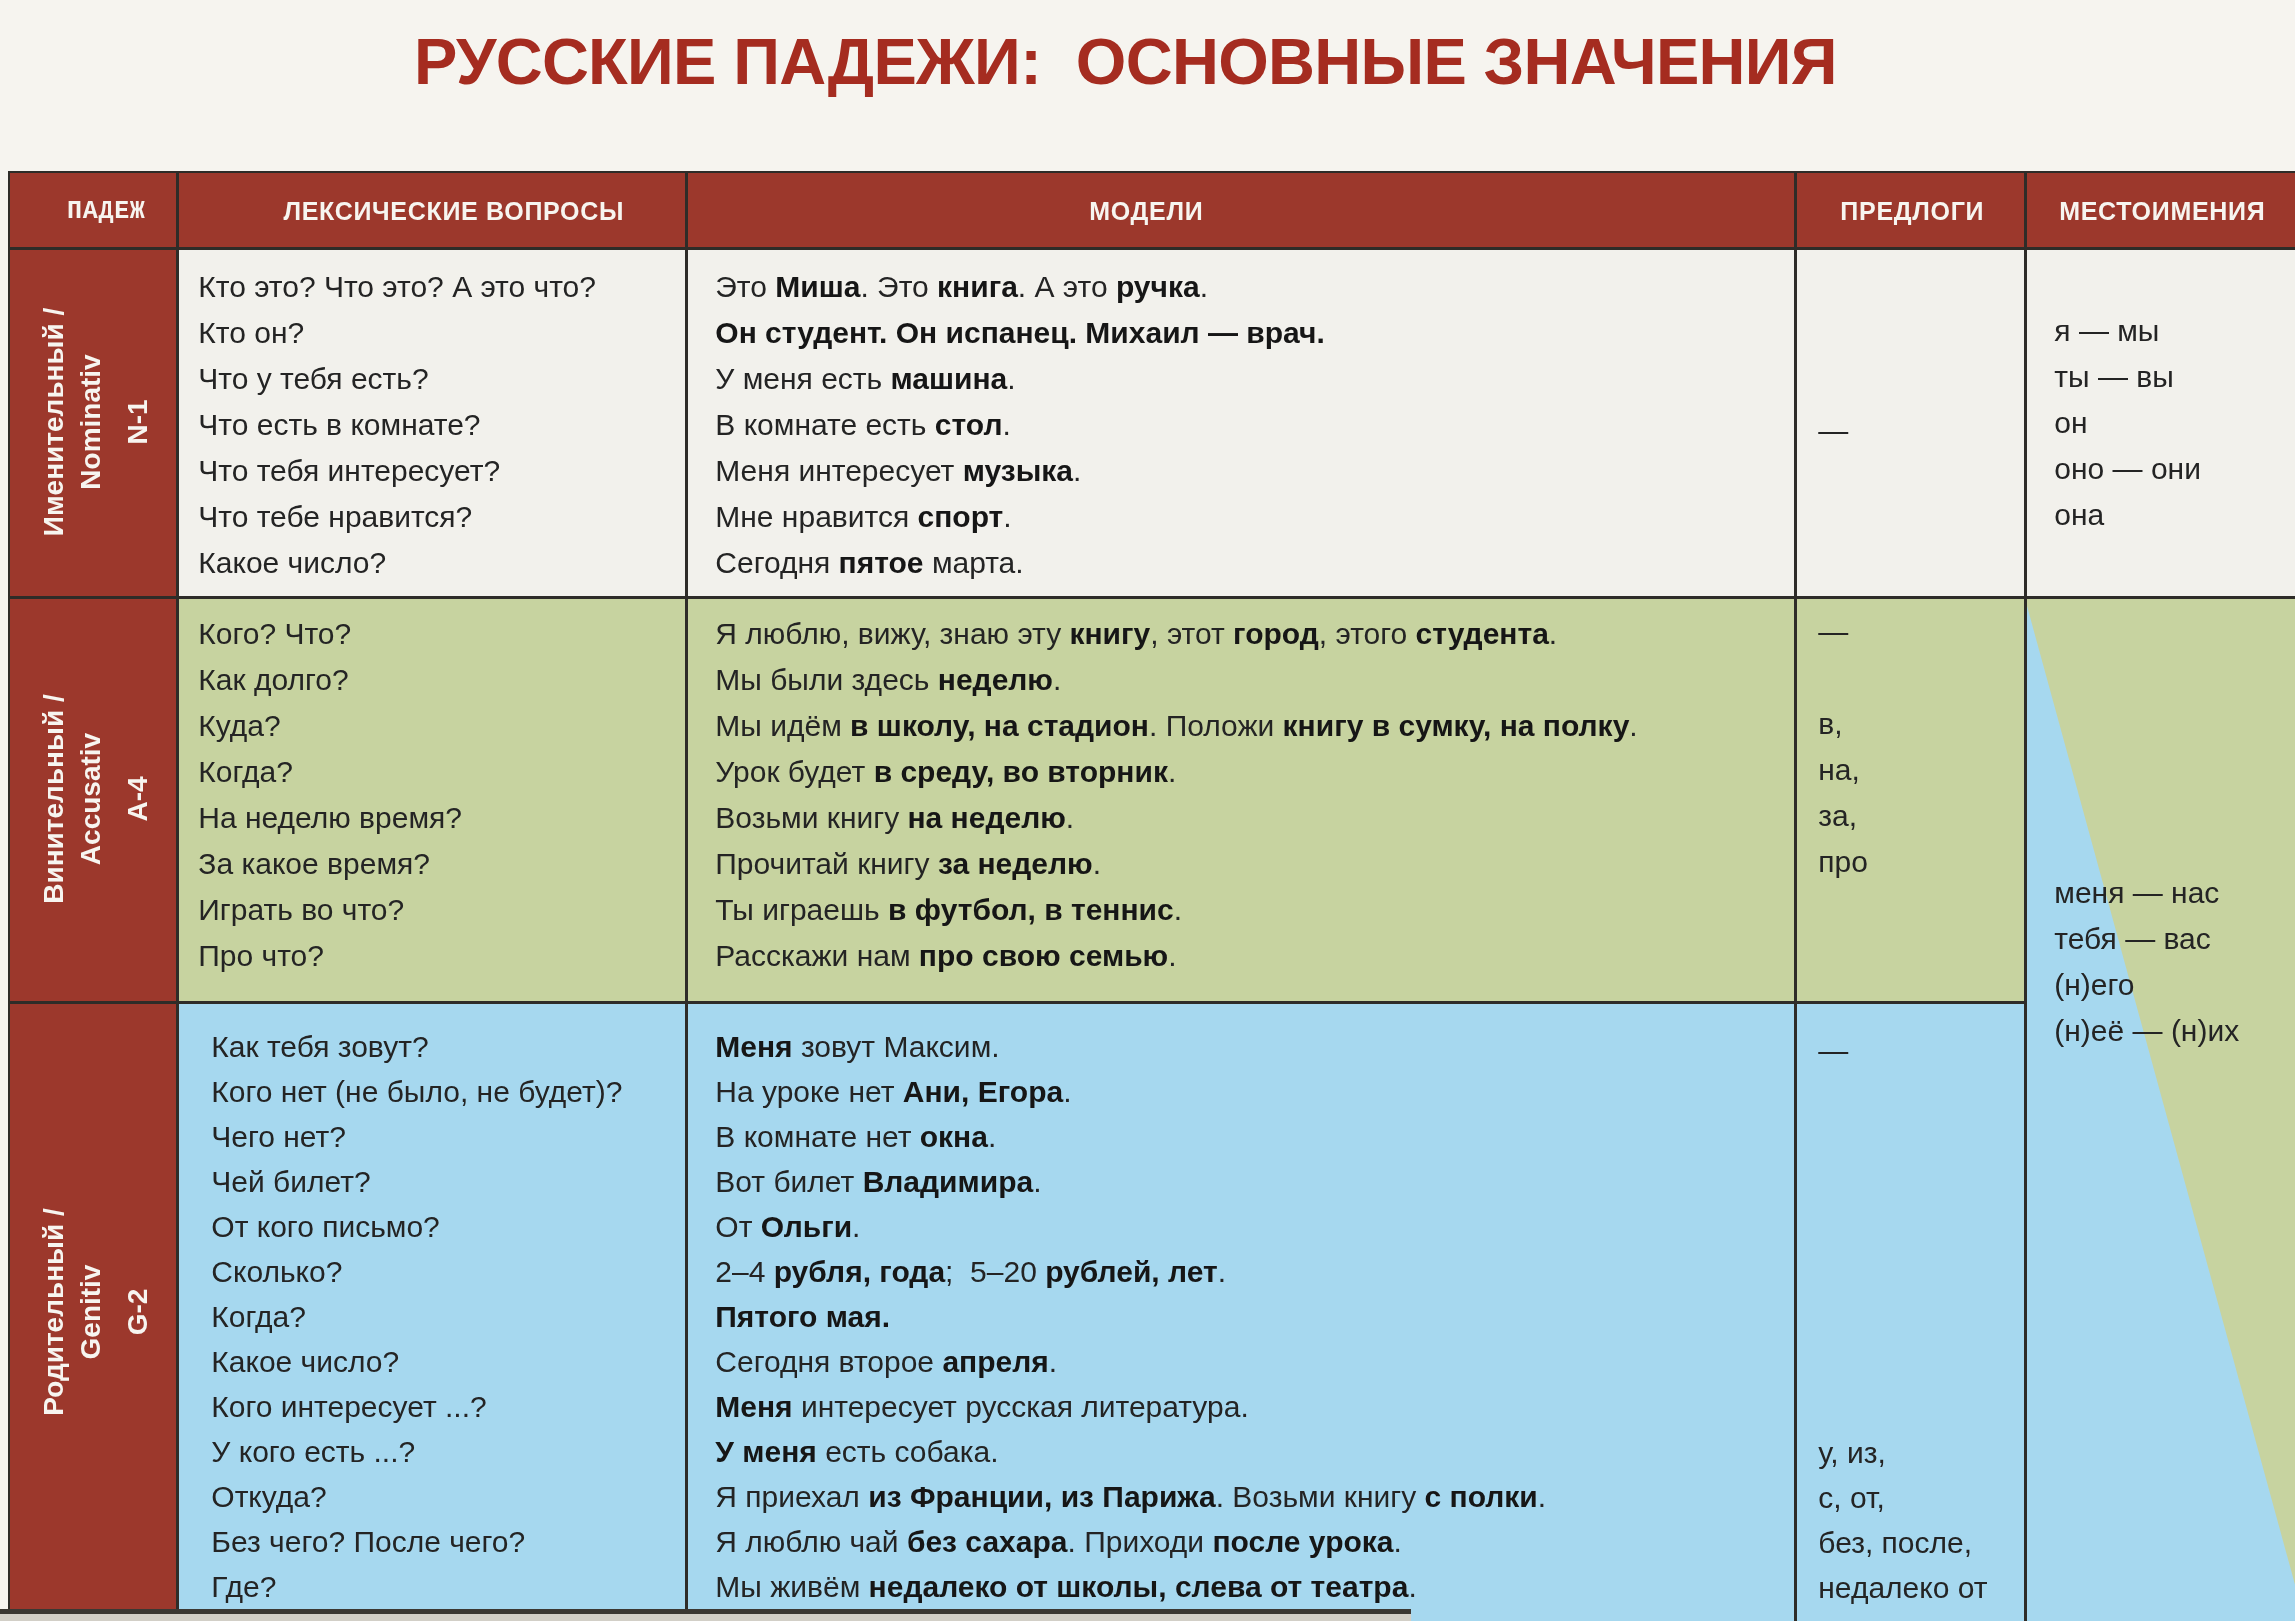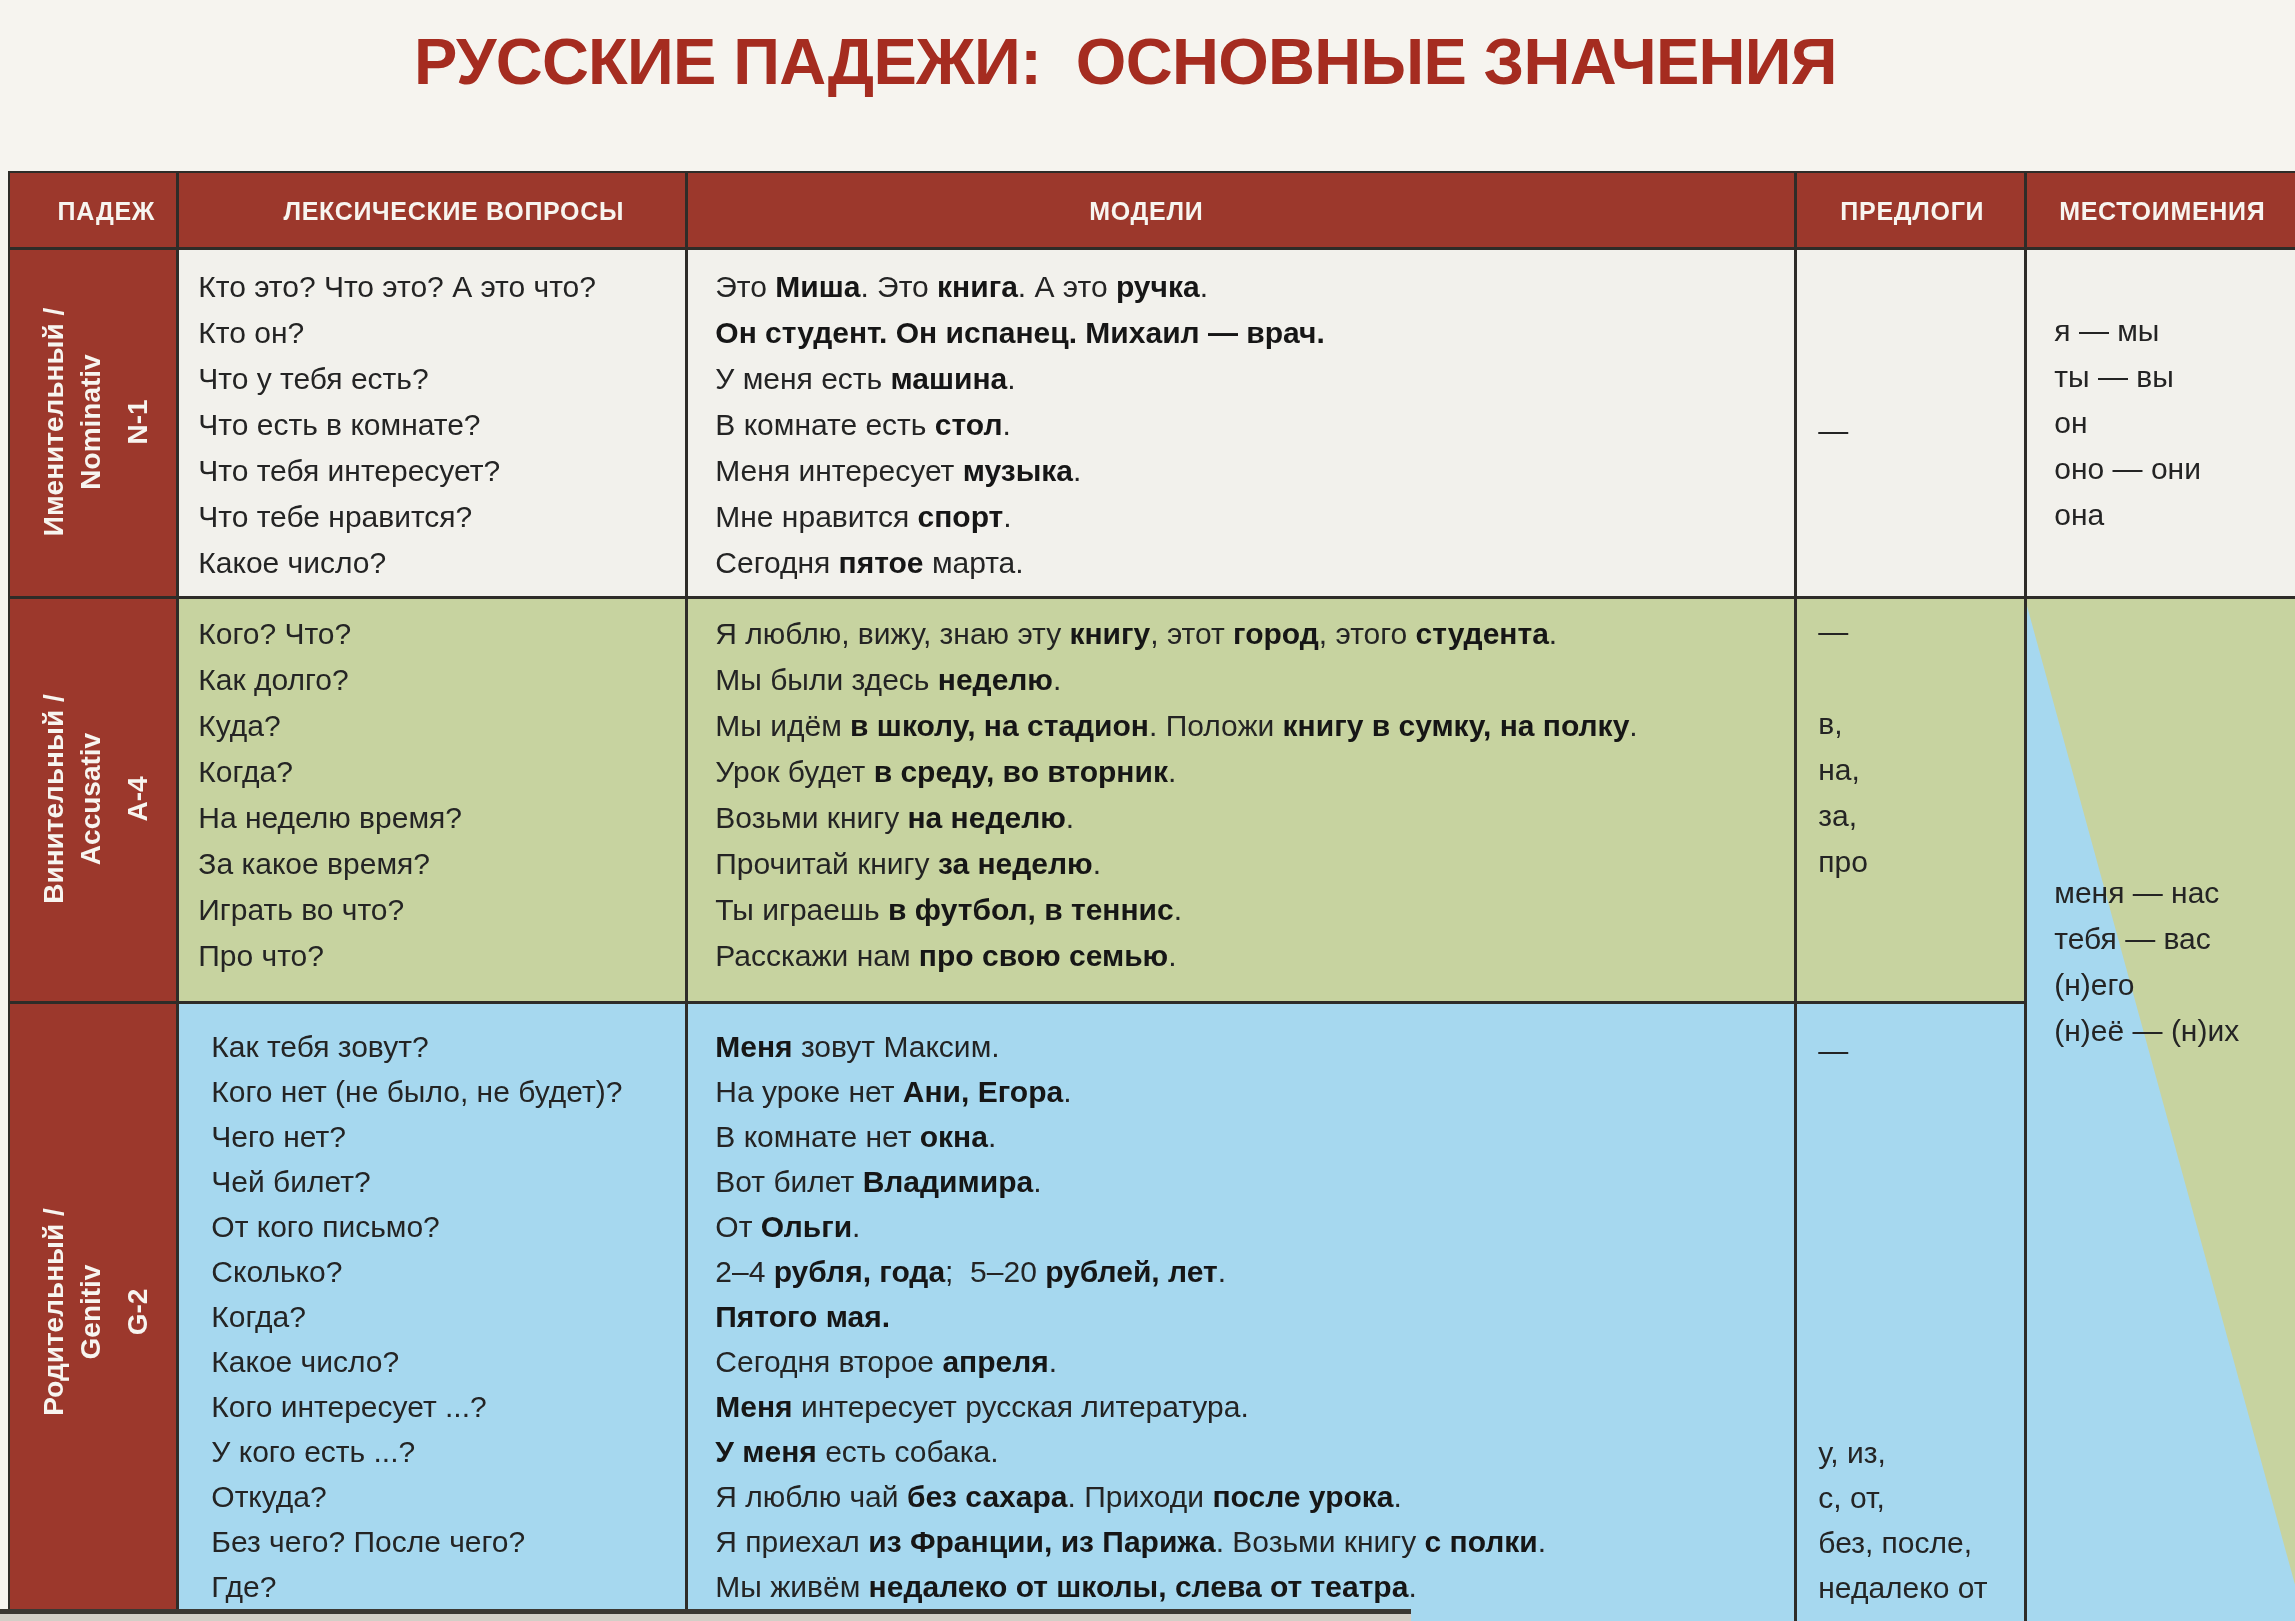--- a/index.html
+++ b/index.html
@@ -31,21 +31,21 @@
   .v2{left:675px;top:0;width:2.8px;height:1450px;}
   .v3{left:1784px;top:0;width:2.8px;height:1450px;}
   .v4{left:2014px;top:0;width:2.8px;height:1450px;}
   .h1{left:0;top:74px;width:2287px;height:2.8px;}
   .h2{left:0;top:423px;width:2287px;height:2.8px;}
   .h3{left:0;top:828px;width:2017px;height:2.8px;}
 
   
   .hdr{position:absolute;top:0;height:77px;display:flex;align-items:center;justify-content:center;
     color:#f7f5f0;font-weight:bold;font-size:25px;letter-spacing:0.7px;}
-  .hdr-case{left:0;width:192px;}
+  .hdr-case{left:0;width:192px;font-family:Liberation Mono, monospace;}
   .hdr-questions{left:169px;width:549px;}
   .hdr-models{left:678px;width:916px;}
   .hdr-prepositions{left:1787px;width:230px;}
   .hdr-pronouns{left:2017px;width:270px;}
 
   
   .case-wrap{position:absolute;left:0;width:169px;}
   .cw1{top:74px;height:349px;}
   .cw2{top:423px;height:405px;}
   .cw3{top:828px;height:622px;}
@@ -210,22 +210,22 @@
         <div class="line"><b>Меня</b> зовут Максим.</div>
         <div class="line">На уроке нет <b>Ани, Егора</b>.</div>
         <div class="line">В комнате нет <b>окна</b>.</div>
         <div class="line">Вот билет <b>Владимира</b>.</div>
         <div class="line">От <b>Ольги</b>.</div>
         <div class="line">2–4 <b>рубля, года</b>;&nbsp; 5–20 <b>рублей, лет</b>.</div>
         <div class="line"><b>Пятого мая.</b></div>
         <div class="line">Сегодня второе <b>апреля</b>.</div>
         <div class="line"><b>Меня</b> интересует русская литература.</div>
         <div class="line"><b>У меня</b> есть собака.</div>
+        <div class="line">Я приехал <b>из Франции, из Парижа</b>. Возьми книгу <b>с полки</b>.</div>
         <div class="line">Я люблю чай <b>без сахара</b>. Приходи <b>после урока</b>.</div>
-        <div class="line">Я приехал <b>из Франции, из Парижа</b>. Возьми книгу <b>с полки</b>.</div>
         <div class="line">Мы живём <b>недалеко от школы, слева от театра</b>.</div>
       </div>
     <div class="dash p3-dash">—</div>
     <div class="tlist p3-items lh65">
         <div class="line">у, из,</div>
         <div class="line">с, от,</div>
         <div class="line">без, после,</div>
         <div class="line">недалеко от</div>
       </div>
 

